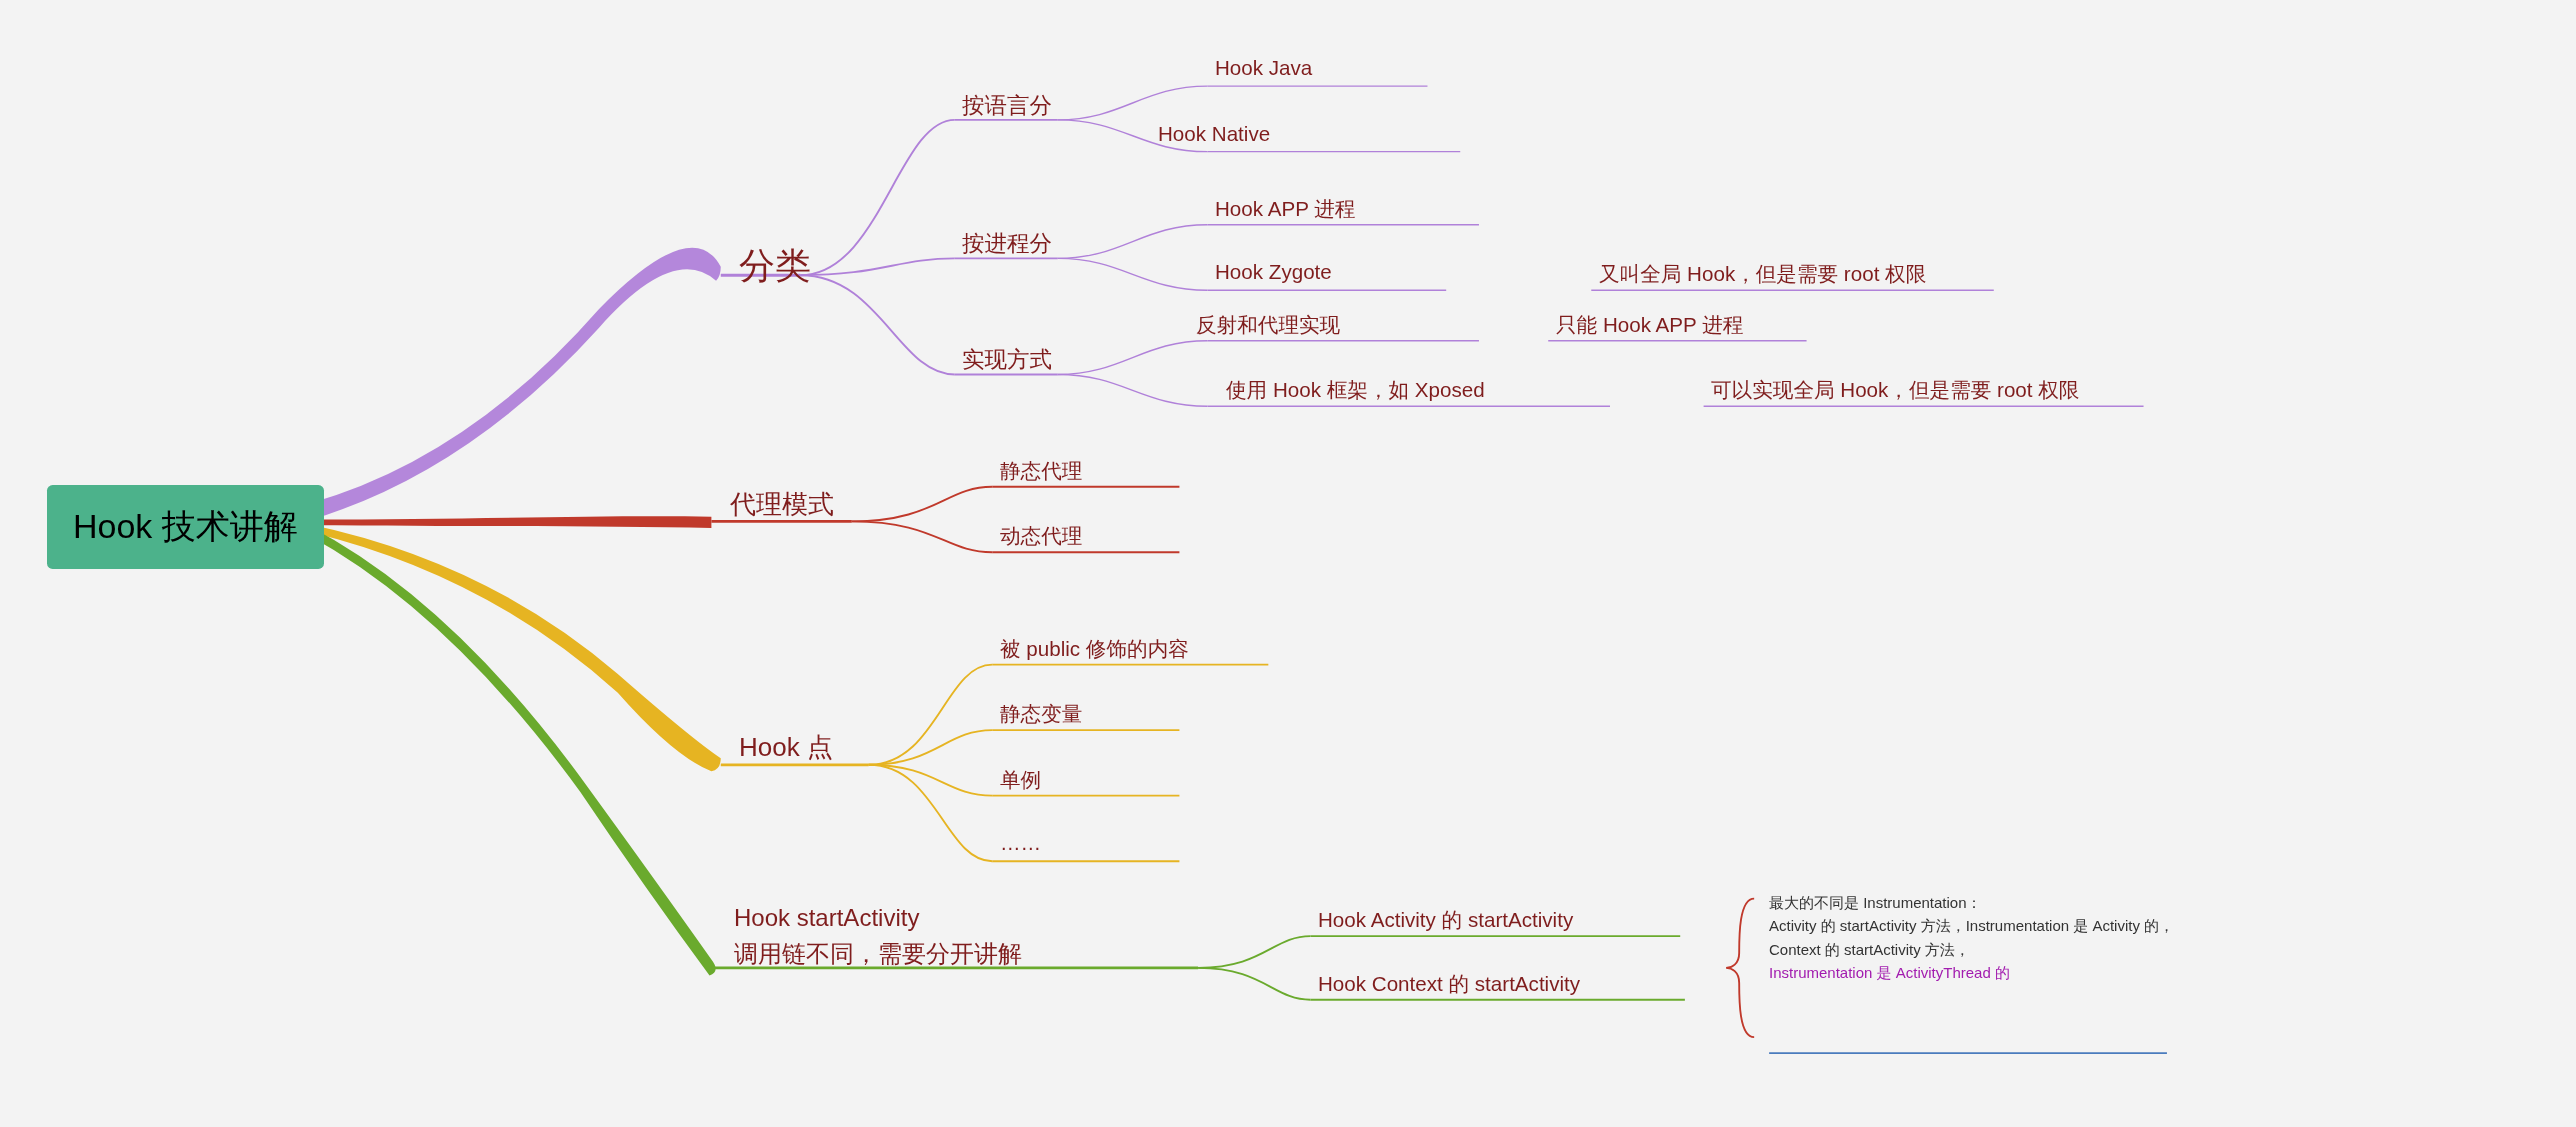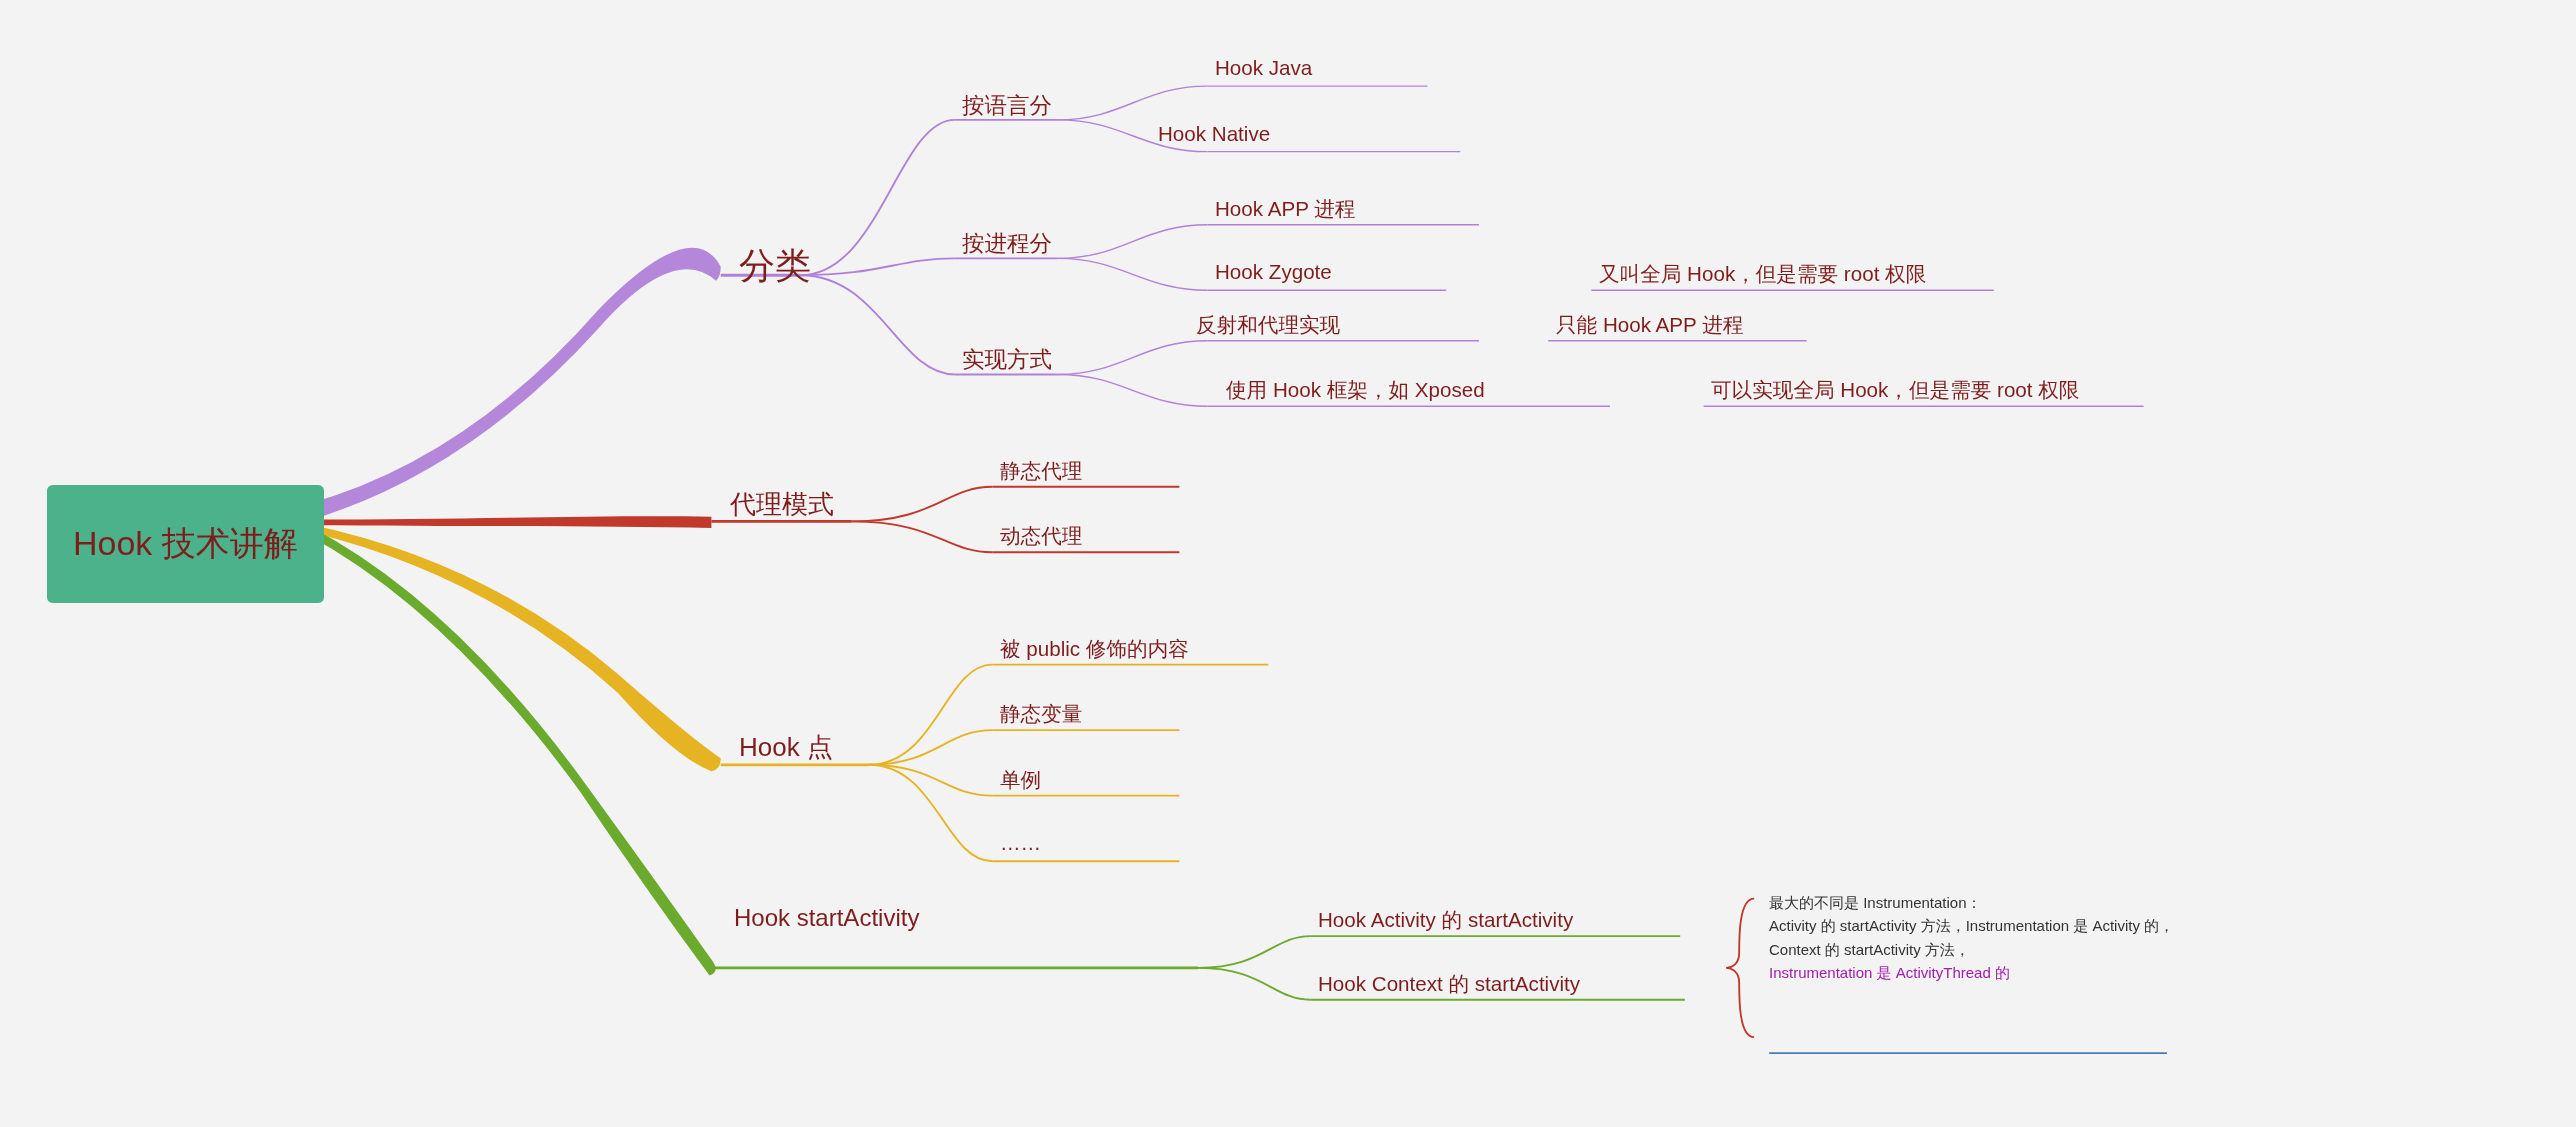--- a/index.html
+++ b/index.html
@@ -16,23 +16,23 @@
   }
   svg.lines {
     position: absolute;
     left: 0; top: 0;
     width: 2576px; height: 1128px;
     pointer-events: none;
   }
   .root-node {
     position: absolute;
     background: #4cb28b;
-    color: #7f1d1d;
+    color: #000000;
     border-radius: 5.6px;
-    padding: 36px 26px;
+    padding: 19px 26px;
     font-size: 34px;
     white-space: nowrap;
     box-sizing: border-box;
   }
   .node {
     position: absolute;
     font-size: 22.5px;
     color: #7f1d1d;
     white-space: nowrap;
   }
@@ -179,20 +179,21 @@
   </div>
   <div class="node small" style="left:1000px; top:766px;">
     <span>单例</span>
   </div>
   <div class="node small" style="left:1000px; top:831px;">
     <span>……</span>
   </div>
 
   <div class="node multi" style="left:734px; top:900px; font-size:24px; width:468px;">
     <div>Hook startActivity</div>
+    <div>调用链不同，需要分开讲解</div>
   </div>
   <div class="node small" style="left:1318px; top:906px;">
     <span>Hook Activity 的 startActivity</span>
   </div>
   <div class="node small" style="left:1318px; top:970px;">
     <span>Hook Context 的 startActivity</span>
   </div>
 
   <div class="annot" style="left:1769px; top:891px;">
     <div>最大的不同是 Instrumentation：</div>

